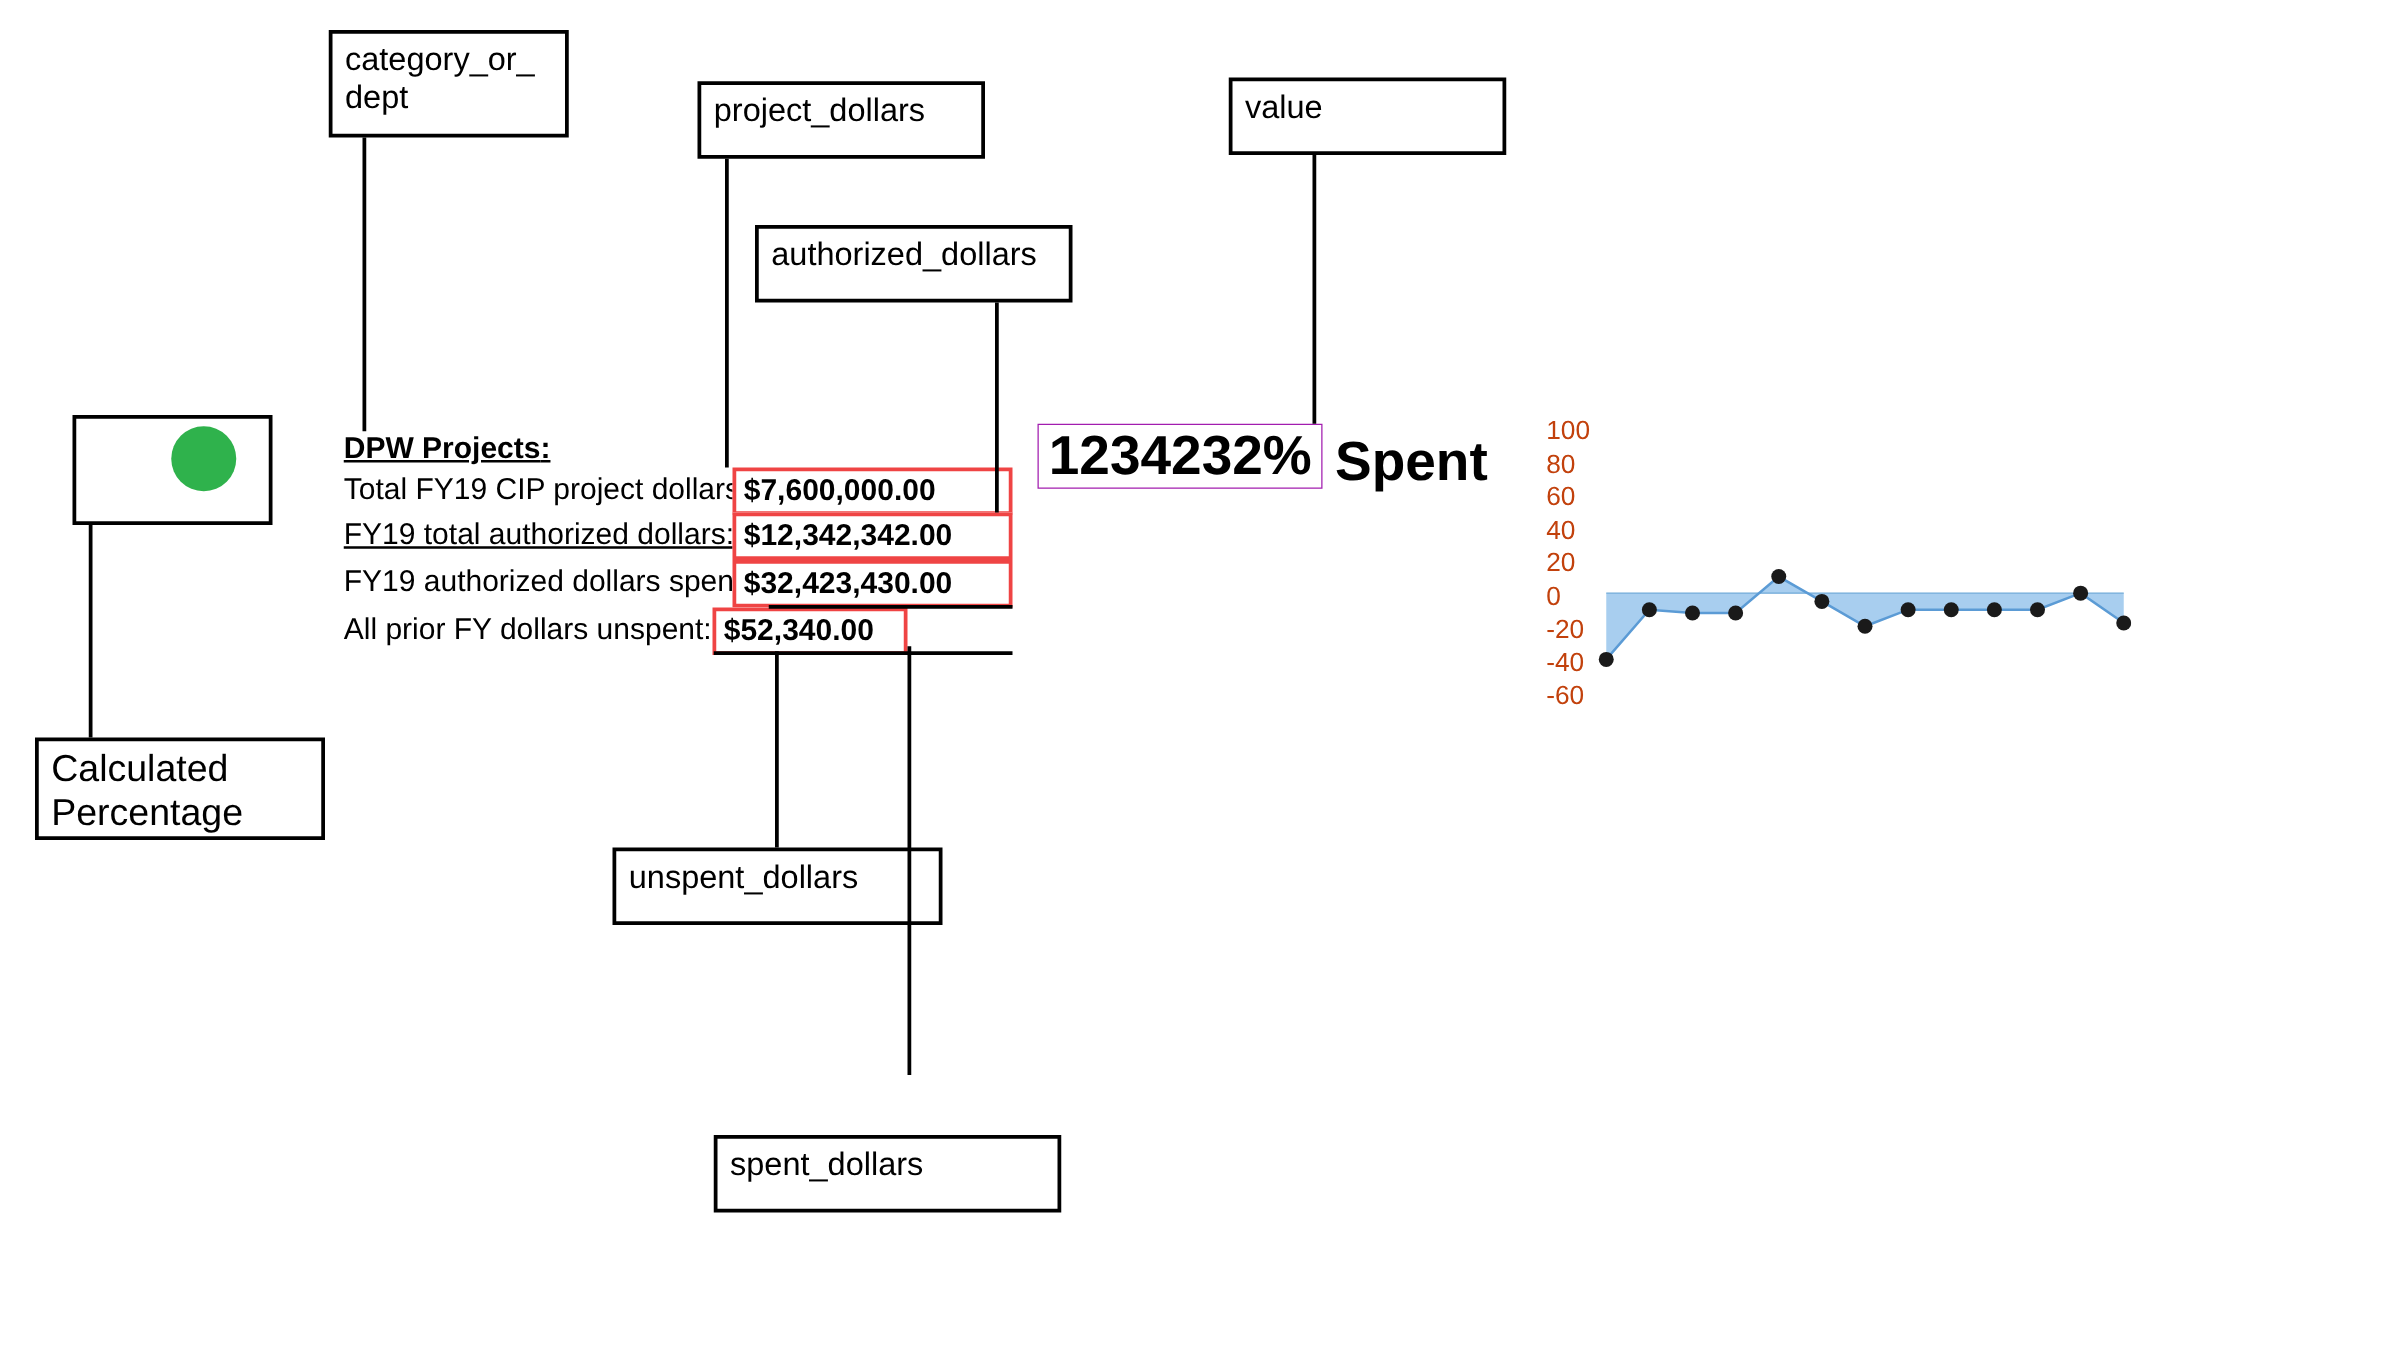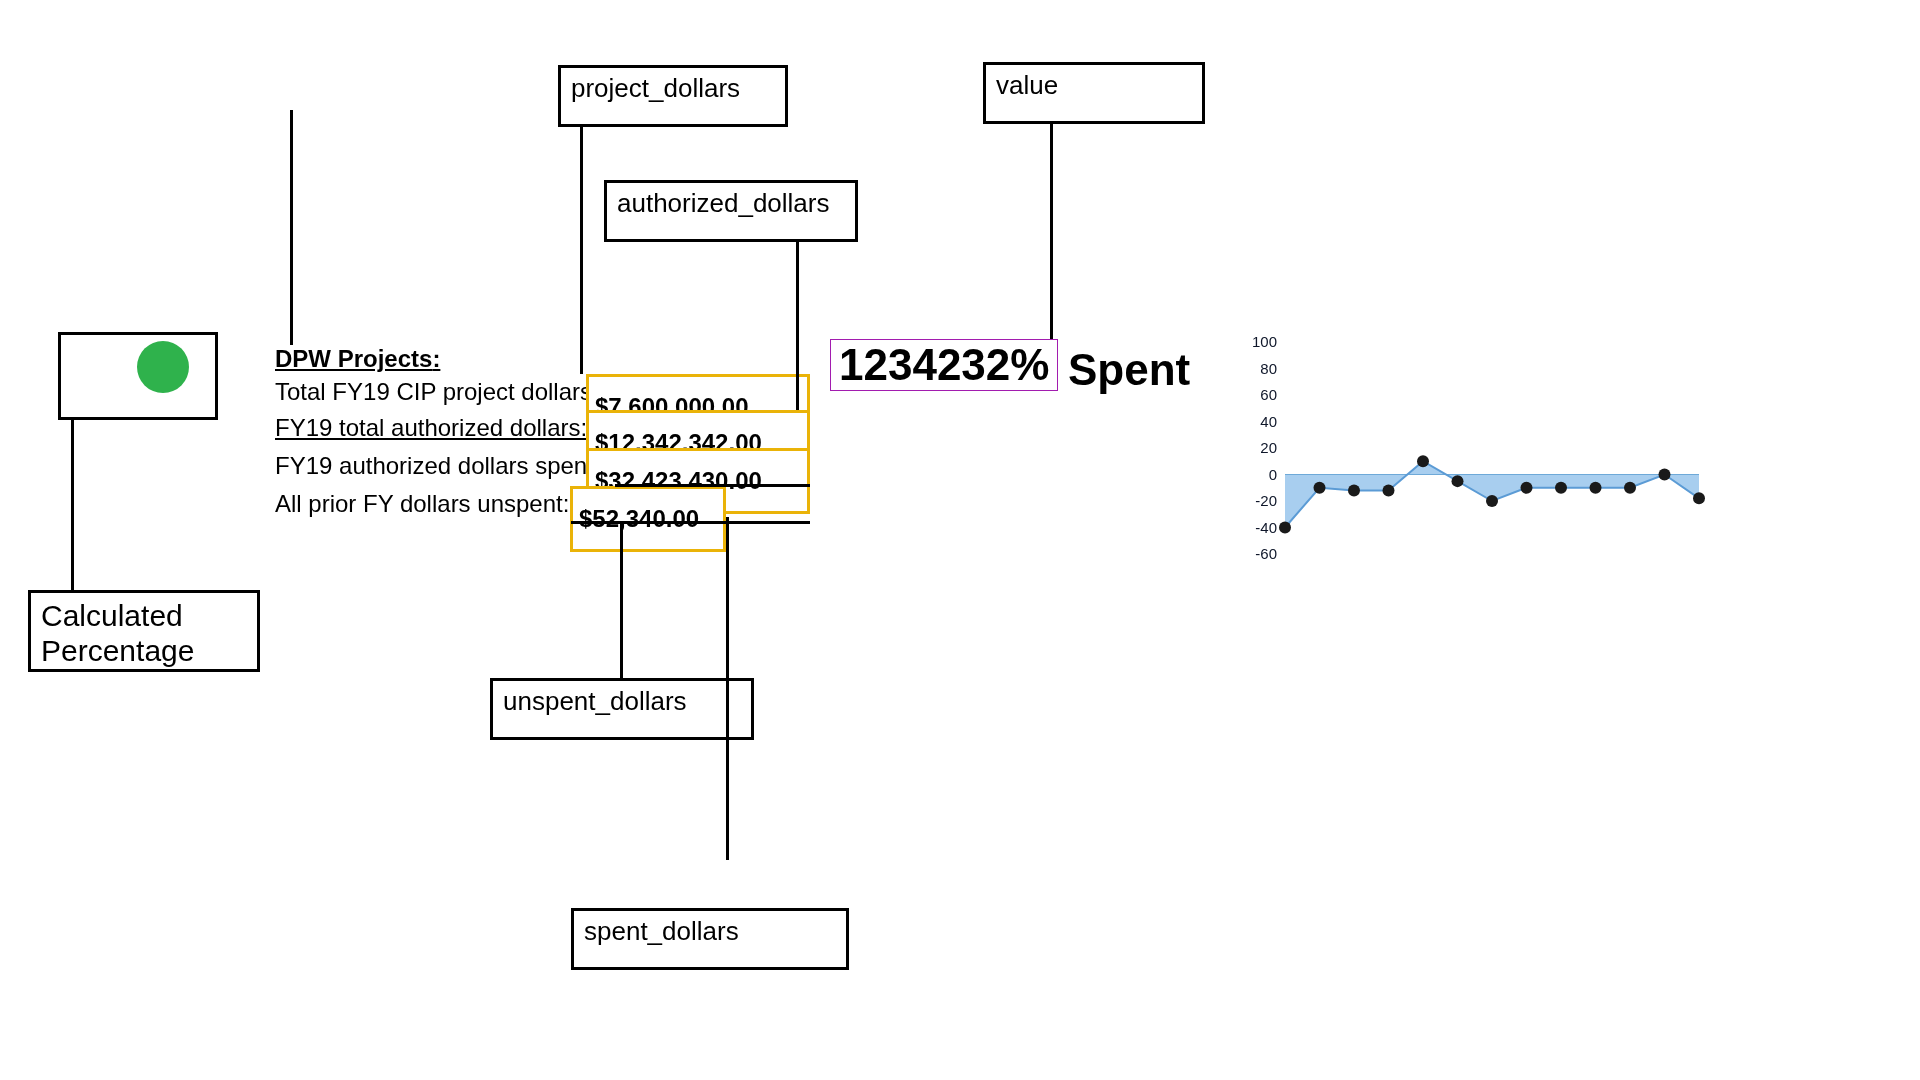--- a/index.html
+++ b/index.html
@@ -1,31 +1,32 @@
 <!DOCTYPE html>
 <html><head>
 <meta charset="utf-8">
 <style>
   html,body{margin:0;padding:0;width:1920px;height:1080px;background:#fff;font-family:"Segoe UI",Arial,sans-serif;color:#000;}
   .canvas{position:relative;width:1920px;height:1080px;}
   .box{position:absolute;border:3px solid #000;background:#fff;padding:6px 10px;font-size:26px;line-height:1.15;box-sizing:border-box;}
-  .val-box{position:absolute;border:3px solid #eab308;background:#fff;padding:16px 6px;font-weight:700;font-size:24px;line-height:1.15;box-sizing:border-box;}
+  .val-box{position:absolute;border:3px solid #ef4444;background:#fff;padding:2px 6px;font-weight:700;font-size:24px;line-height:1.15;box-sizing:border-box;}
   .label-text{position:absolute;font-size:24px;line-height:1.15;white-space:nowrap;}
   .title-text{position:absolute;font-size:24px;font-weight:700;text-decoration:underline;}
   .huge-box{position:absolute;border:1px solid #a21caf;background:#fff;padding:2px 8px;font-size:44px;font-weight:700;line-height:1.05;}
   .spent-label{position:absolute;font-size:44px;font-weight:700;}
   .edge{position:absolute;background:#000;}
   .status-dot{position:absolute;width:52px;height:52px;border-radius:50%;background:#2fb24c;}
   .sparkline{position:absolute;}
-  .ytick{position:absolute;font-size:15px;color:#0f172a;text-align:right;}
+  .ytick{position:absolute;font-size:21px;color:#c2410c;text-align:left;}
 </style>
 </head>
 <body>
 <div class="canvas">
 
+<div class="box" style="left:263px;top:24px;width:192px;height:86px;"><span>category_or_<br>dept</span></div>
 
 <div class="box" style="left:558px;top:65px;width:230px;height:62px;"><span>project_dollars</span></div>
 
 <div class="box" style="left:604px;top:180px;width:254px;height:62px;"><span>authorized_dollars</span></div>
 
 <div class="box" style="left:983px;top:62px;width:222px;height:62px;"><span>value</span></div>
 
 <div class="box" style="left:58px;top:332px;width:160px;height:88px;">
   <div class="status-dot" style="left: 76px; top: 6px; background: rgb(47, 178, 76);"></div>
 </div>

